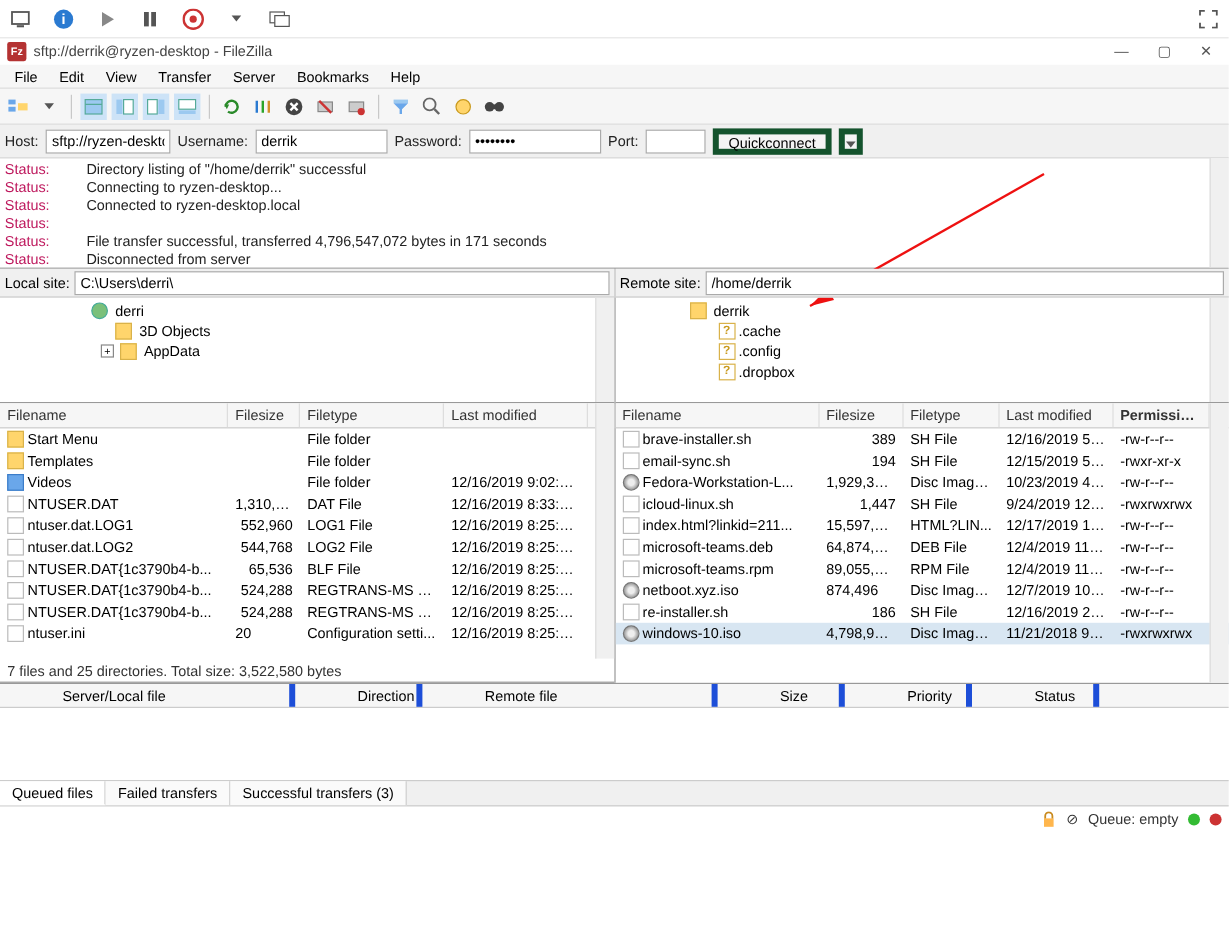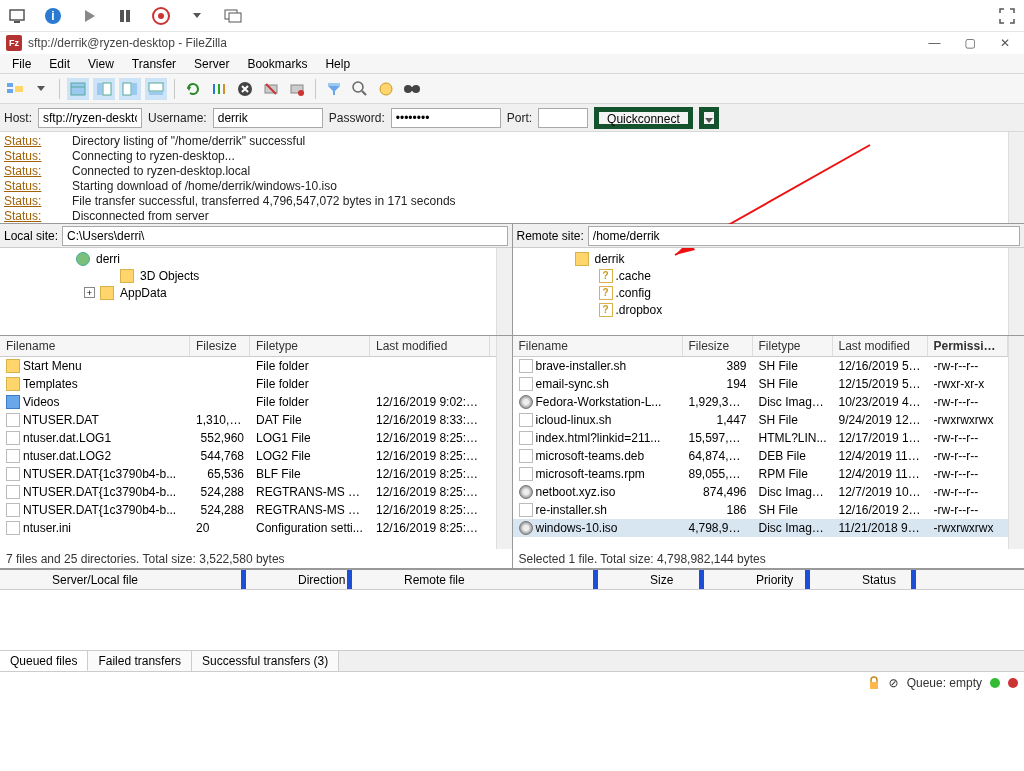--- a/index.html
+++ b/index.html
@@ -15,21 +15,21 @@
 .menubar span { padding: 2px 8px; }
 .toolbar { height: 30px; display:flex; align-items:center; padding: 2px 4px; gap:4px; border-bottom:1px solid #d9d9d9; background:#f6f6f6; }
 .toolbar .tbtn { width:22px; height:22px; display:flex; align-items:center; justify-content:center; border:1px solid transparent; }
 .toolbar .sep { width:1px; height:20px; background:#c8c8c8; margin:0 3px; }
 .quickbar { height: 28px; display:flex; align-items:center; padding: 2px 4px; gap:6px; border-bottom:1px solid #d9d9d9; background:#f0f0f0; }
 .quickbar label { color:#222; }
 .quickbar input { height:20px; border:1px solid #aaa; padding:0 4px; background:#fff; }
 .quickbar .btn { height:22px; border:5px solid #14532d; background:#f4f4f4; padding:0 8px; }
 .log { height: 92px; overflow:auto; border-bottom:1px solid #999; padding:2px 4px; position:relative; }
 .log-row { display:flex; gap:20px; line-height:15px; }
-.log-row .st { width:48px; color:#a16207;text-decoration:underline; }
+.log-row .st { width:48px; color:#be185d; }
 .log-row .msg { color:#222; }
 .scroll-y { position:absolute; right:0; top:0; bottom:0; width:16px; background:#f0f0f0; border-left:1px solid #ddd; }
 .panes { display:flex; height: 346px; border-bottom:1px solid #999; }
 .pane { flex:1; display:flex; flex-direction:column; border-right:1px solid #999; position:relative; }
 .pane:last-child { border-right:none; }
 .pathbar { height:24px; display:flex; align-items:center; border-bottom:1px solid #ccc; background:#f0f0f0; padding:0 4px; gap:4px;}
 .pathbar input { flex:1; height:20px; border:1px solid #aaa; padding:0 4px; }
 .tree { height:88px; overflow:auto; border-bottom:1px solid #999; position:relative; padding:2px 0; }
 .tree-row { display:flex; align-items:center; height:17px; gap:3px; }
 .list { flex:1; overflow:auto; position:relative; }
@@ -243,21 +243,20 @@
       <div class="log-row">
         <span class="st">Status:</span>
         <span class="msg">Connecting to ryzen-desktop...</span>
       </div>
       <div class="log-row">
         <span class="st">Status:</span>
         <span class="msg">Connected to ryzen-desktop.local</span>
       </div>
       <div class="log-row">
         <span class="st">Status:</span>
-        <span class="msg">Starting download of /home/derrik/windows-10.iso</span>
       </div>
       <div class="log-row">
         <span class="st">Status:</span>
         <span class="msg">File transfer successful, transferred 4,796,547,072 bytes in 171 seconds</span>
       </div>
       <div class="log-row">
         <span class="st">Status:</span>
         <span class="msg">Disconnected from server</span>
       </div>
     </div>
@@ -274,21 +273,21 @@
   <div class="pane">
     <div class="pathbar">
       <label>Local site:</label>
       <input value="C:\Users\derri\" style="">
     </div>
     <div class="tree" id="local-tree">
       <div class="tree-row" style="padding-left: 76px;">
           <span class="ficon" style="background:#7ac07a;border-radius:50%;border:1px solid #4a9"></span>
           <span>derri</span>
         </div>
-        <div class="tree-row" style="padding-left: 120px;">
+        <div class="tree-row" style="padding-left: 96px;">
           <span class="ficon folder"></span>
           <span>3D Objects</span>
         </div>
         <div class="tree-row" style="padding-left: 100px;">
           <span style="width:11px;height:11px;border:1px solid #888;display:inline-flex;align-items:center;justify-content:center;font-size:9px;margin-left:-16px;margin-right:2px">+</span>
           <span class="ficon folder"></span>
           <span>AppData</span>
         </div>
         <div class="scroll-y"></div>
     </div>
@@ -443,21 +442,21 @@
           </div>
           <div class="row">
             <div style="width:170px"><span class="ficon file"></span>microsoft-teams.rpm</div>
             <div style="width:70px;text-align:right">89,055,321</div>
             <div style="width:80px">RPM File</div>
             <div style="width:95px">12/4/2019 11:0...</div>
             <div style="width:80px">-rw-r--r--</div>
           </div>
           <div class="row">
             <div style="width:170px"><span class="ficon disc"></span>netboot.xyz.iso</div>
-            <div style="width:70px;text-align:right">874,496</div>
+            <div style="width:70px;">874,496</div>
             <div style="width:80px">Disc Image...</div>
             <div style="width:95px">12/7/2019 10:5...</div>
             <div style="width:80px">-rw-r--r--</div>
           </div>
           <div class="row">
             <div style="width:170px"><span class="ficon file"></span>re-installer.sh</div>
             <div style="width:70px;text-align:right">186</div>
             <div style="width:80px">SH File</div>
             <div style="width:95px">12/16/2019 2:4...</div>
             <div style="width:80px">-rw-r--r--</div>
@@ -465,21 +464,20 @@
           <div class="row sel">
             <div style="width:170px"><span class="ficon disc"></span>windows-10.iso</div>
             <div style="width:70px;text-align:right">4,798,982,...</div>
             <div style="width:80px">Disc Image...</div>
             <div style="width:95px">11/21/2018 9:4...</div>
             <div style="width:80px">-rwxrwxrwx</div>
           </div>
         </div>
       <div class="scroll-y"></div>
     </div>
-    <div class="statusbar">Selected 1 file. Total size: 4,798,982,144 bytes</div>
   </div>
 </div>
 
 <div class="queue-hdr" id="queue-hdr">
     <div style="width: 200px;">Server/Local file</div>
     <div style="width: 60px;">Direction</div>
     <div style="width: 200px;">Remote file</div>
     <div style="width: 60px;">Size</div>
     <div style="width: 60px;">Priority</div>
     <div style="width: 60px;">Status</div>

